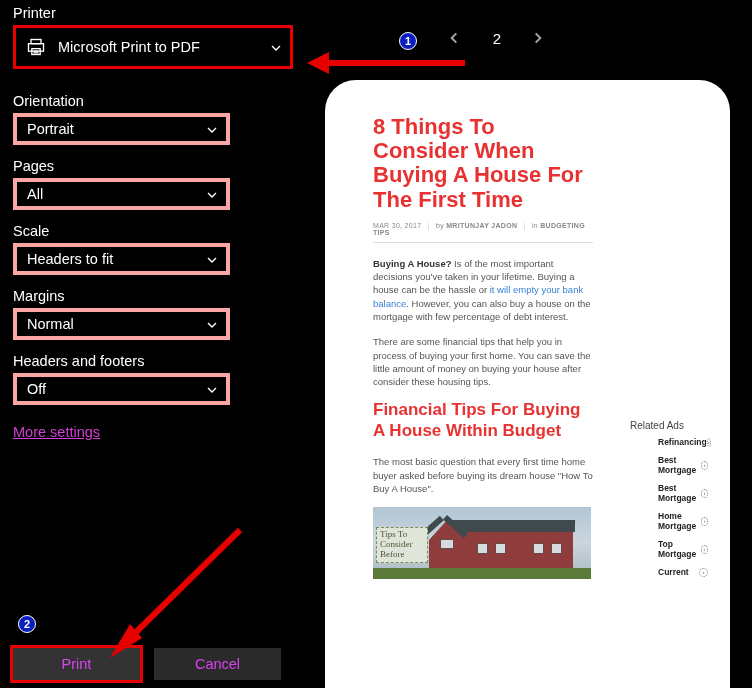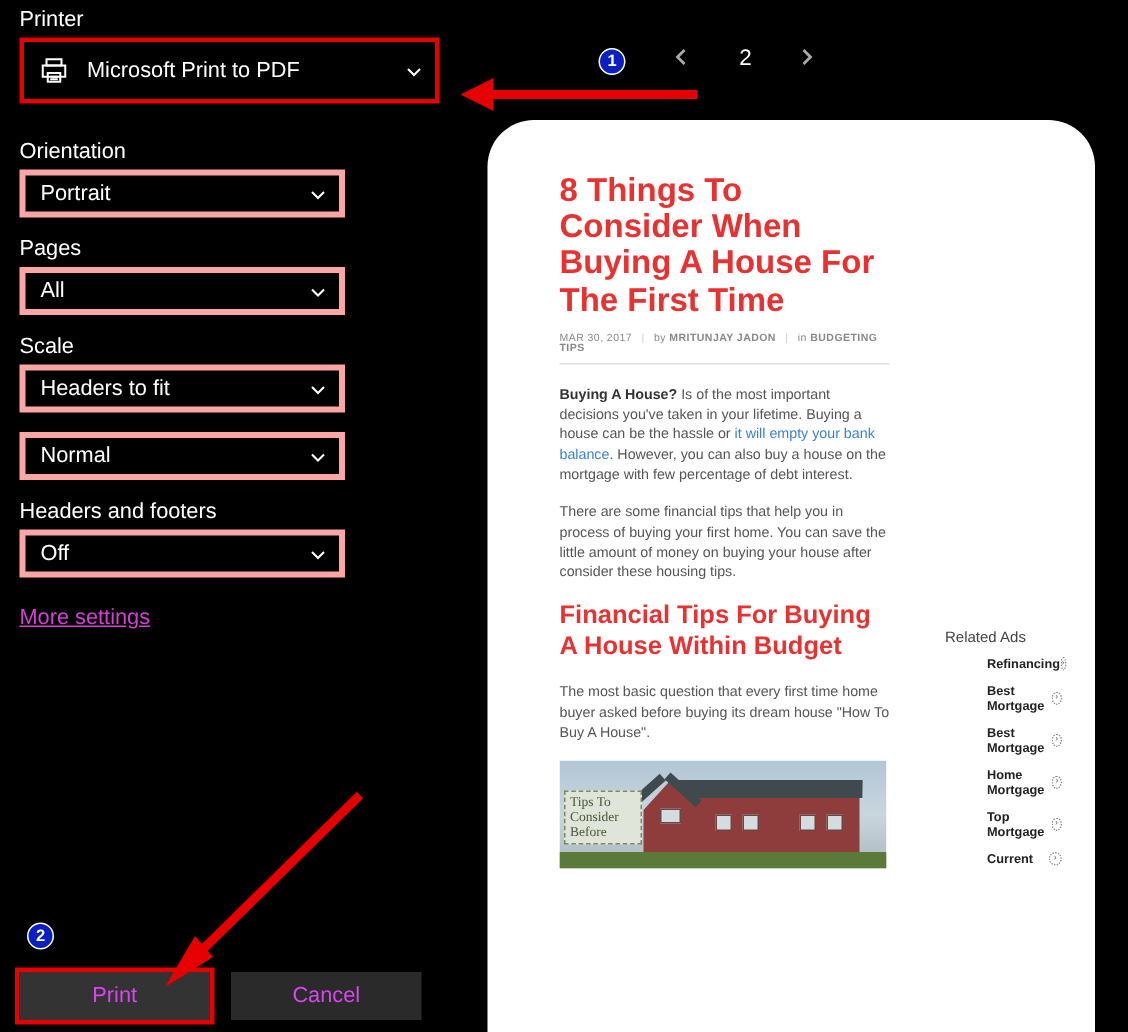--- a/index.html
+++ b/index.html
@@ -263,20 +263,21 @@
       <span class="dropdown-text">Headers to fit</span>
       <span class="chevron">
           <svg viewBox="0 0 12 12" width="12" height="12">
             <path d="M2 4 L6 8 L10 4" stroke="#fff" stroke-width="1.4" fill="none"></path>
           </svg>
         </span>
     </div>
   </div>
 
   <div class="section">
+    <div class="label">Margins</div>
     <div class="dropdown">
       <span class="dropdown-text">Normal</span>
       <span class="chevron">
           <svg viewBox="0 0 12 12" width="12" height="12">
             <path d="M2 4 L6 8 L10 4" stroke="#fff" stroke-width="1.4" fill="none"></path>
           </svg>
         </span>
     </div>
   </div>
 

